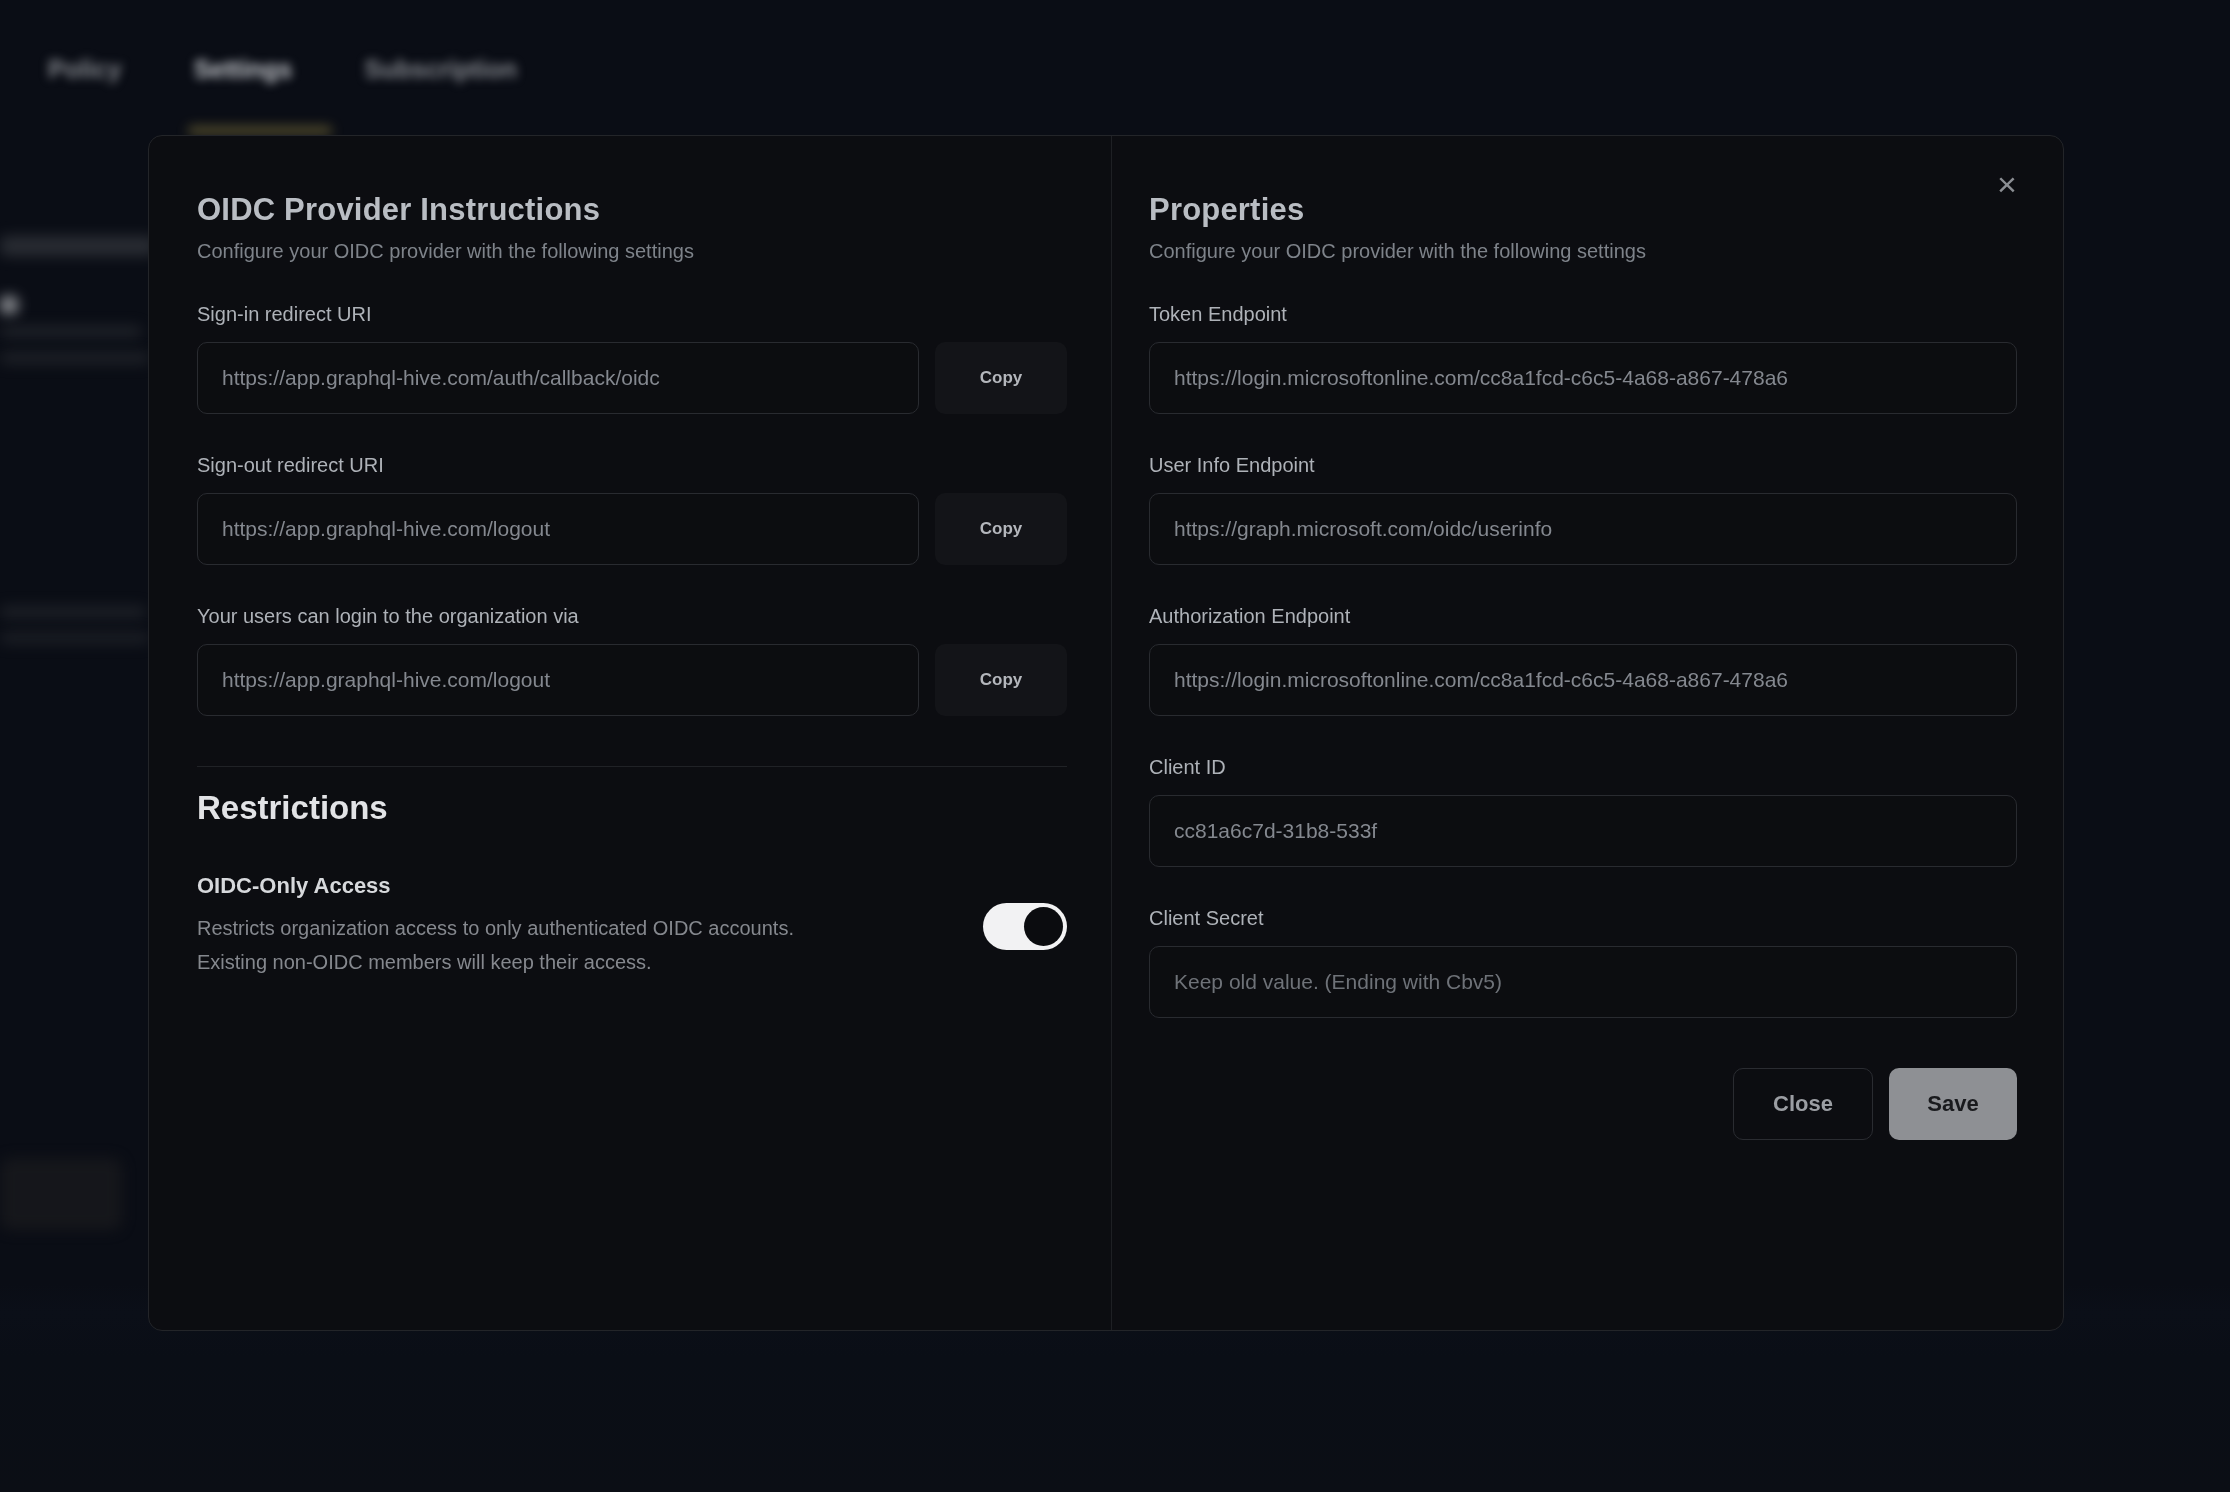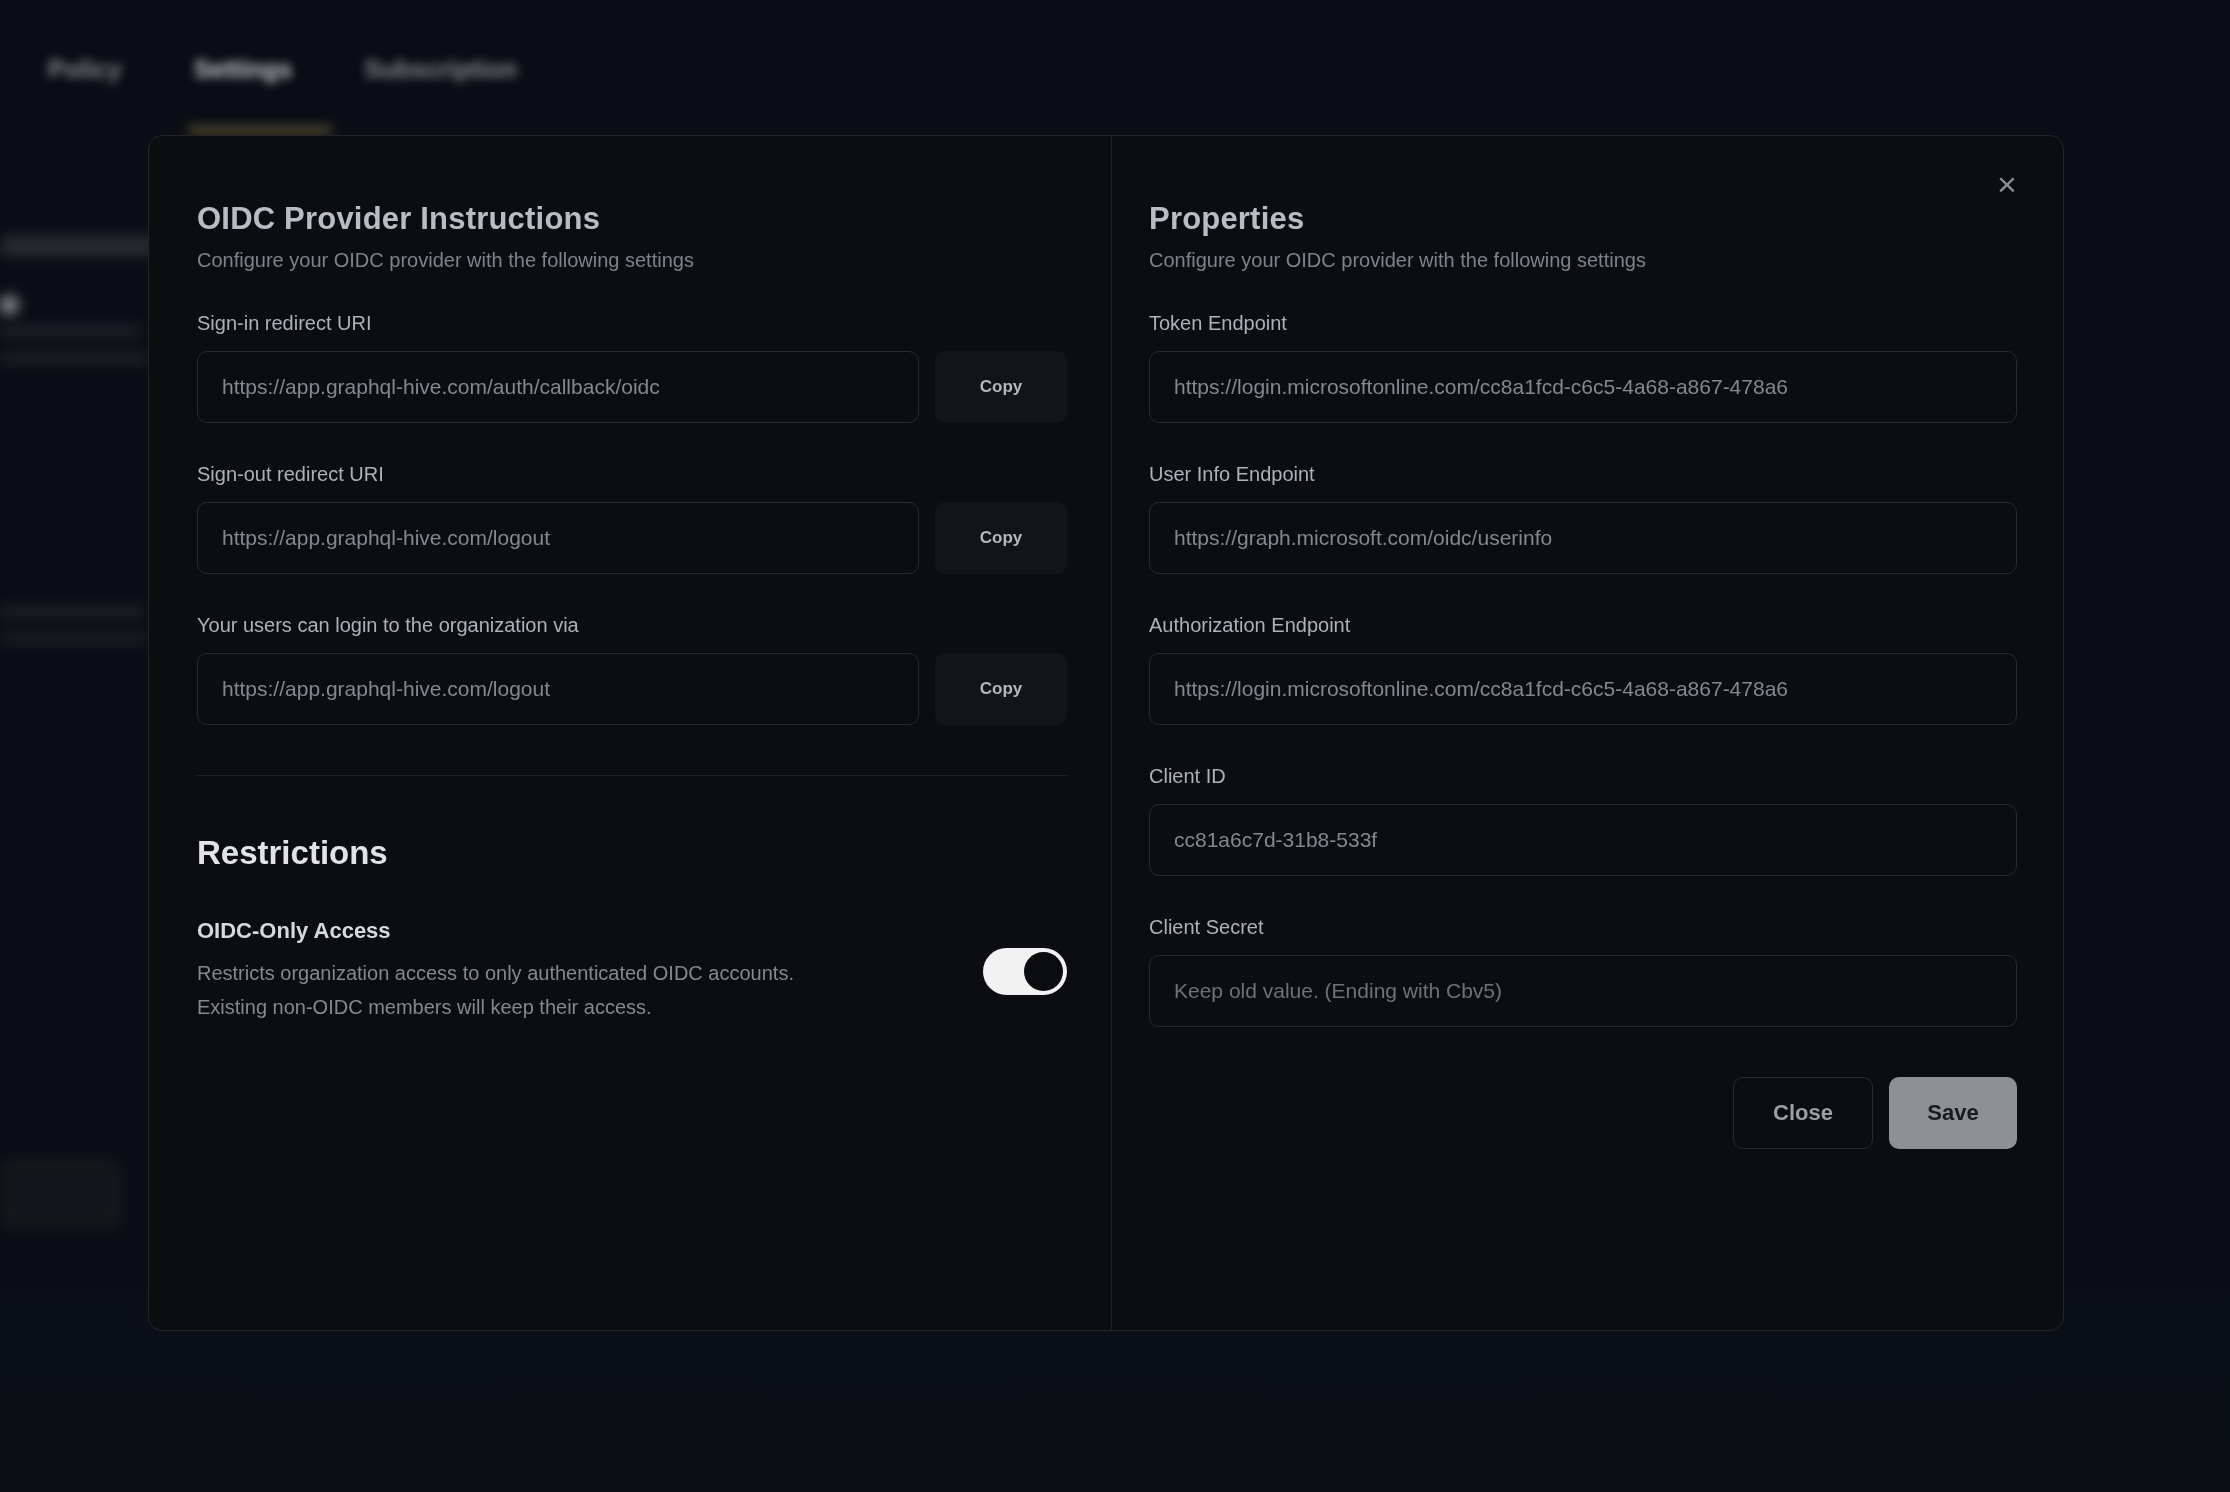--- a/index.html
+++ b/index.html
@@ -33,21 +33,21 @@
     position:absolute; left:148px; top:135px; width:1916px; height:1196px;
     background:#0c0d11; border:1px solid #232529; border-radius:14px;
   }
   .col-divider { position:absolute; left:962px; top:0; bottom:0; width:1px; background:#1e2024; }
   .close-x {
     position:absolute; top:26px; right:34px; width:44px; height:44px;
     display:flex; align-items:center; justify-content:center;
     color:#8b8e93; font-size:34px; line-height:1; cursor:pointer; font-weight:400;
   }
 
-  .col { position:absolute; top:17px; padding-top:48px; }
+  .col { position:absolute; top:8px; padding-top:48px; }
   .col-left  { left:48px;  width:870px; }
   .col-right { left:1000px; width:868px; }
 
   h2.section-title { font-size:31px; font-weight:600; color:#b9bdc3; letter-spacing:.2px; }
   .section-sub { margin-top:12px; font-size:20px; color:#7e838a; }
 
   .field-label { margin-top:40px; font-size:20px; font-weight:400; color:#aeb2b8; }
   .field-row { margin-top:16px; display:flex; gap:16px; }
   .text-input {
     flex:1; height:72px; background:#0c0d10; border:1.5px solid #292b30; border-radius:10px;
@@ -55,21 +55,21 @@
     padding:0 24px; outline:none; min-width:0; white-space:nowrap; overflow:hidden; text-overflow:clip;
   }
   .text-input::placeholder { color:#6e7278; opacity:1; }
   .copy-btn {
     width:132px; height:72px; flex:0 0 auto; background:#131418; border:none; border-radius:10px;
     color:#b4b7bc; font-size:17px; font-weight:600; font-family:"Liberation Sans", sans-serif; cursor:pointer;
   }
 
   .hr { margin-top:50px; height:1px; background:#202226; }
 
-  h2.restrictions-title { margin-top:58px; font-size:33px; font-weight:700; color:#e2e3e6; }
+  h2.restrictions-title { margin-top:22px; font-size:33px; font-weight:700; color:#e2e3e6; }
   .toggle-row { margin-top:46px; display:flex; align-items:center; }
   .toggle-info { flex:1; }
   .toggle-label { font-size:22px; font-weight:700; color:#d7d9dc; }
   .toggle-desc { margin-top:12px; font-size:20px; line-height:34px; color:#85888e; }
   .switch {
     position:relative; width:84px; height:47px; border-radius:24px; background:#f2f2f3;
     flex:0 0 auto; margin-left:28px; cursor:pointer;
   }
   .switch .thumb {
     position:absolute; top:4px; right:4px; width:39px; height:39px; border-radius:50%;

